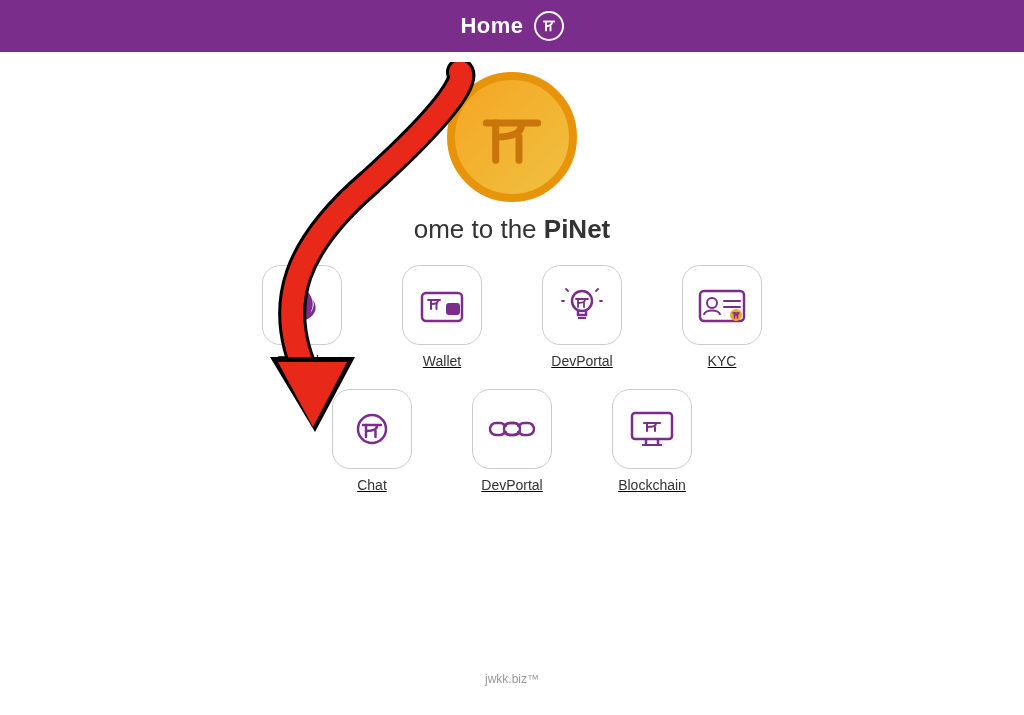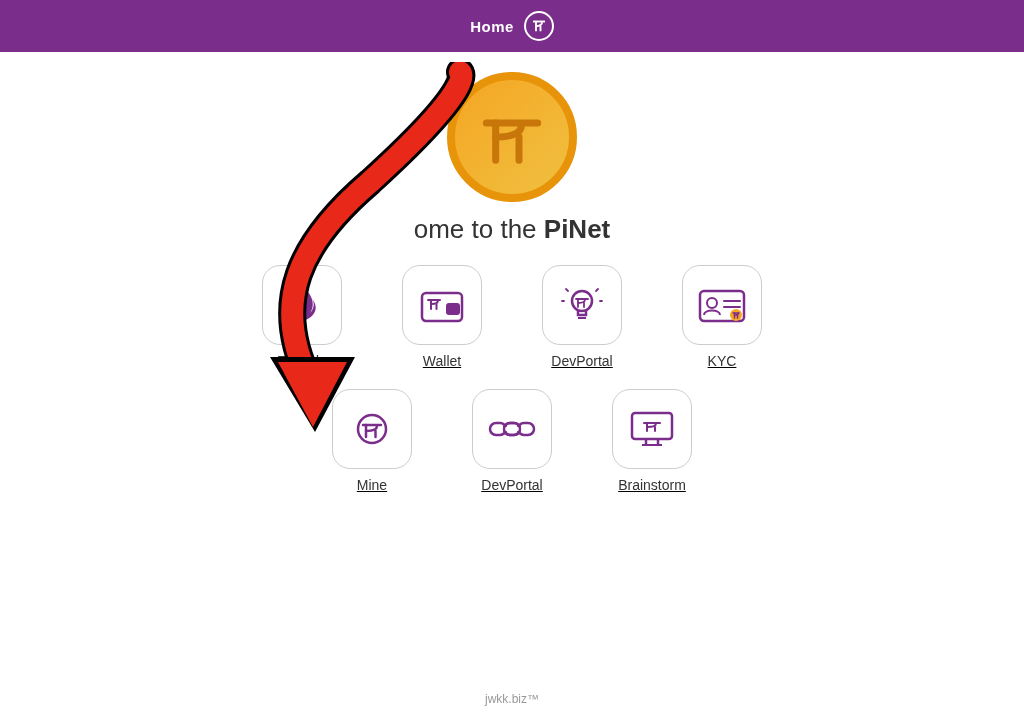--- a/index.html
+++ b/index.html
@@ -15,21 +15,21 @@
     #header {
       background: #7B2D8B;
       height: 52px;
       display: flex;
       align-items: center;
       justify-content: center;
       gap: 10px;
     }
     #header-title {
       color: #fff;
-      font-size: 15px;
+      font-size: 22px;
       font-weight: 600;
       letter-spacing: 0.5px;
     }
     .pi-header-icon {
       width: 30px;
       height: 30px;
       border: 2.5px solid #fff;
       border-radius: 50%;
       display: flex;
       align-items: center;
@@ -138,21 +138,21 @@
 
     .app-label {
       font-size: 14px;
       color: #333;
       text-align: center;
     }
 
     
     #footer {
       position: absolute;
-      bottom: 9px;
+      bottom: 29px;
       width: 100%;
       text-align: center;
       font-size: 12px;
       color: #999;
     }
   </style>
 </head>
 <body>
 
 <div id="header">
@@ -275,21 +275,21 @@
         <div class="app-icon-box">
           <svg width="44" height="44" viewBox="0 0 44 44" fill="none">
             <circle cx="22" cy="22" r="14" stroke="#7B2D8B" stroke-width="2.5" fill="none"></circle>
 
             <line x1="13" y1="18" x2="31" y2="18" stroke="#7B2D8B" stroke-width="2.5" stroke-linecap="round"></line>
             <line x1="16" y1="18" x2="16" y2="30" stroke="#7B2D8B" stroke-width="2.5" stroke-linecap="round"></line>
             <path d="M16 24 Q27 24 27 19" stroke="#7B2D8B" stroke-width="2.5" fill="none" stroke-linecap="round"></path>
             <line x1="25.5" y1="24" x2="25.5" y2="30" stroke="#7B2D8B" stroke-width="2.5" stroke-linecap="round"></line>
           </svg>
         </div>
-        <span class="app-label">Mine</span>
+        <span class="app-label">Chat</span>
       </div>
 
       <div class="app-item">
         <div class="app-icon-box">
           <svg width="52" height="44" viewBox="0 0 52 44" fill="none">
 
             <rect x="4" y="16" width="16" height="12" rx="6" stroke="#7B2D8B" stroke-width="2.5" fill="none"></rect>
             <rect x="18" y="16" width="16" height="12" rx="6" stroke="#7B2D8B" stroke-width="2.5" fill="none"></rect>
             <rect x="32" y="16" width="16" height="12" rx="6" stroke="#7B2D8B" stroke-width="2.5" fill="none"></rect>
 
@@ -309,21 +309,21 @@
             <line x1="20" y1="34" x2="20" y2="40" stroke="#7B2D8B" stroke-width="2.5"></line>
             <line x1="32" y1="34" x2="32" y2="40" stroke="#7B2D8B" stroke-width="2.5"></line>
             <line x1="16" y1="40" x2="36" y2="40" stroke="#7B2D8B" stroke-width="2"></line>
 
             <line x1="18" y1="18" x2="34" y2="18" stroke="#7B2D8B" stroke-width="2" stroke-linecap="round"></line>
             <line x1="21" y1="18" x2="21" y2="26" stroke="#7B2D8B" stroke-width="2" stroke-linecap="round"></line>
             <path d="M21 22 Q30 22 30 18.5" stroke="#7B2D8B" stroke-width="2" fill="none" stroke-linecap="round"></path>
             <line x1="29" y1="22" x2="29" y2="26" stroke="#7B2D8B" stroke-width="2" stroke-linecap="round"></line>
           </svg>
         </div>
-        <span class="app-label">Brainstorm</span>
+        <span class="app-label">Blockchain</span>
       </div>
 
 
     </div>
 
   </div>
 
   <div id="footer">
     <span>jwkk.biz™</span>
   </div>

